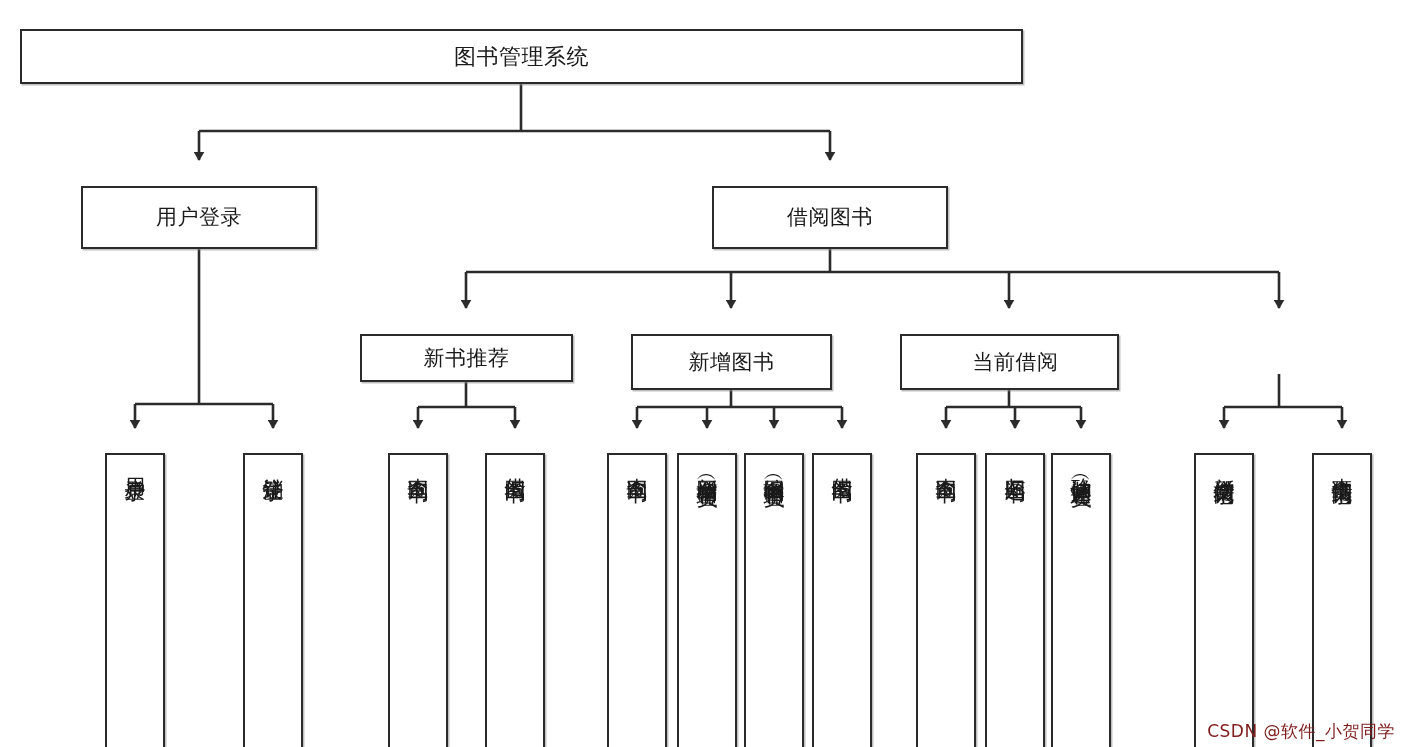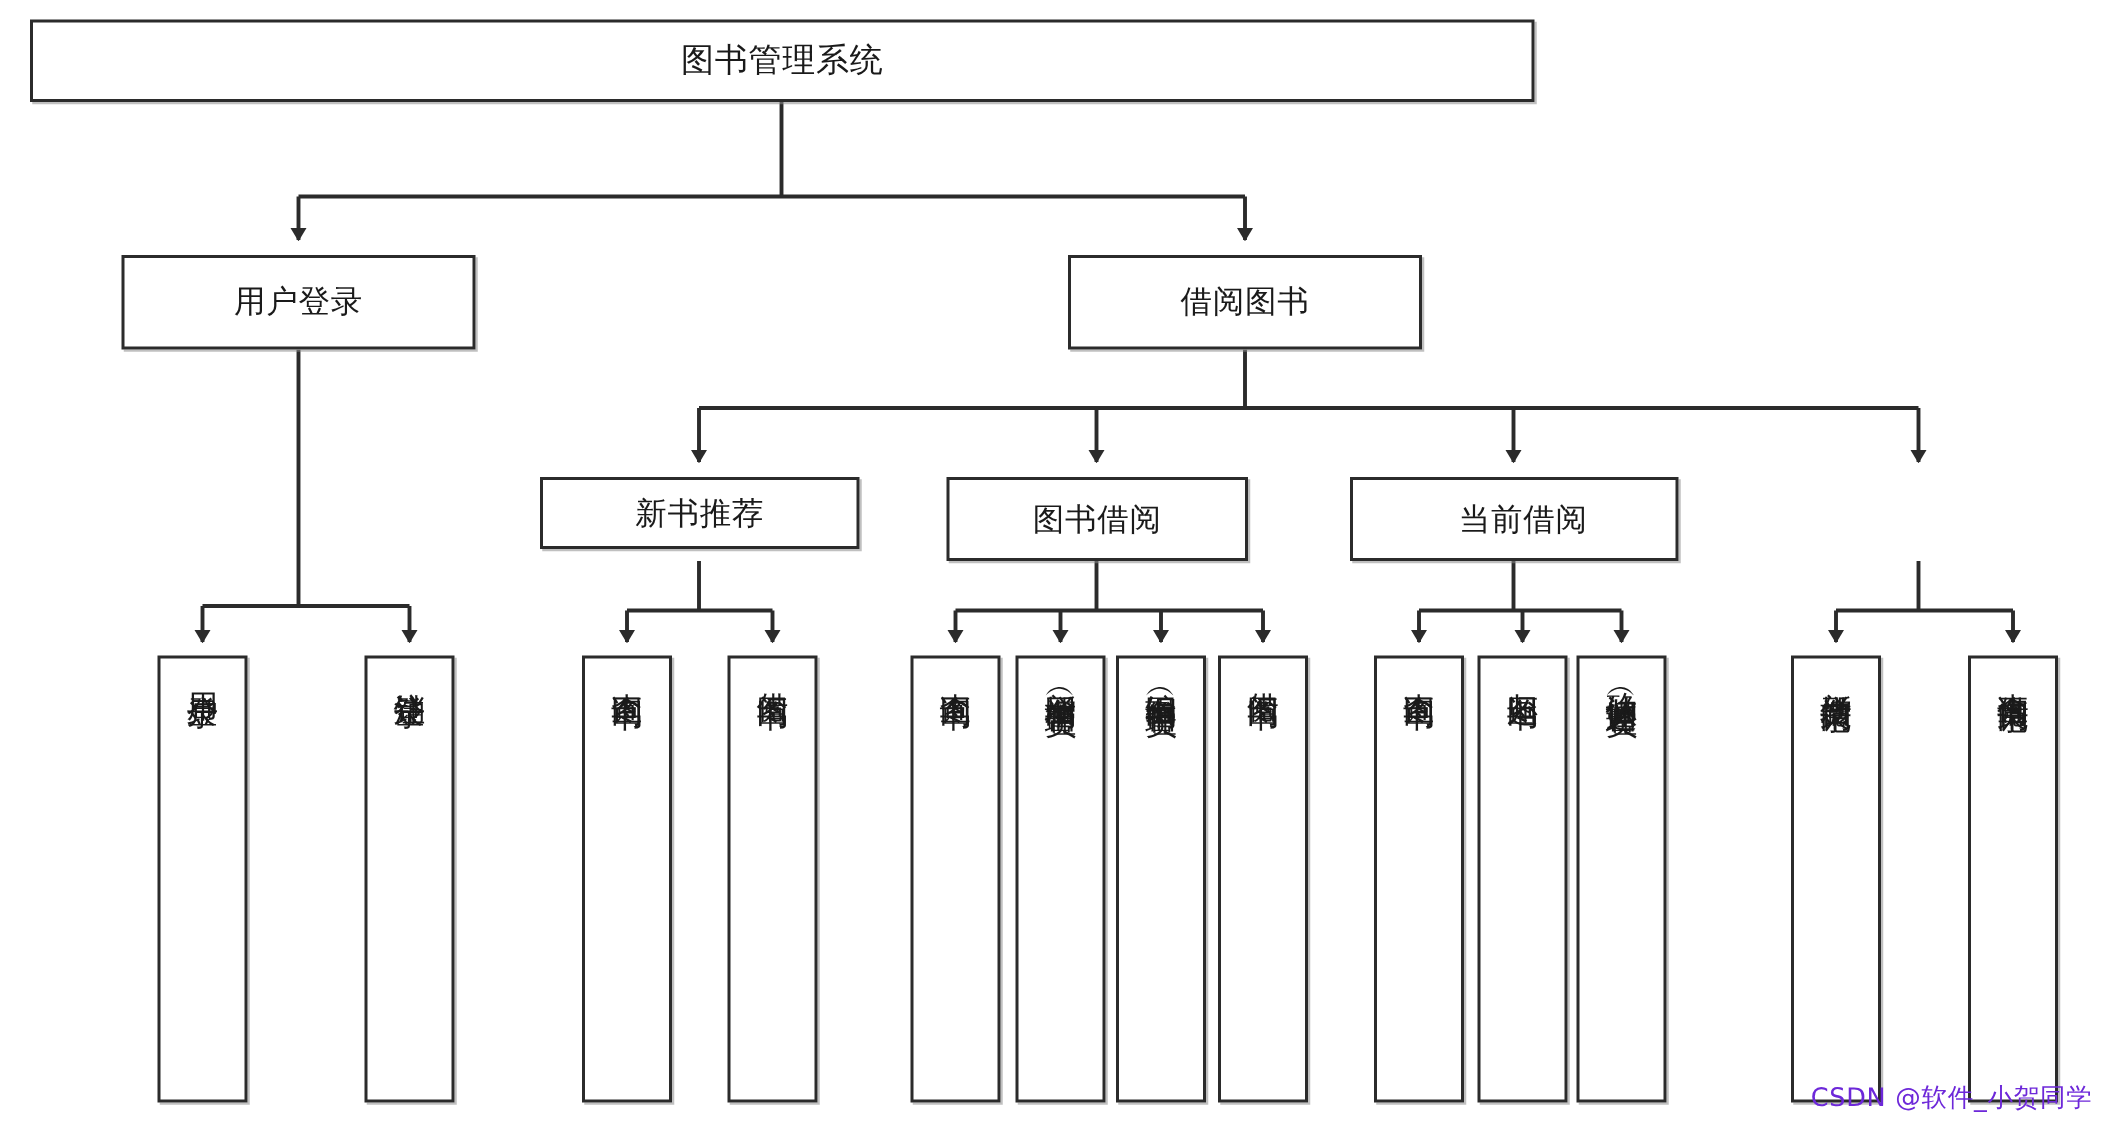--- a/index.html
+++ b/index.html
@@ -27,20 +27,21 @@
   .node {
     position: absolute;
     box-sizing: border-box;
     background: #ffffff;
     border: 2px solid #2b2b2b;
     box-shadow: 1.5px 1.5px 0 0 rgba(140,140,140,0.55);
     display: flex;
     align-items: center;
     justify-content: center;
     color: #1a1a1a;
+    margin-top: 16px;
   }
   .node-label {
     display: block;
     text-align: center;
     line-height: 1.18;
     letter-spacing: 0.5px;
   }
   
   .node.horiz .node-label {
     font-size: 21px;
@@ -60,21 +61,21 @@
     line-height: 1.05;
     letter-spacing: 1.5px;
     white-space: nowrap;
     max-height: 286px;
   }
   #watermark {
     position: absolute;
     right: 10px;
     bottom: 4px;
     font-size: 17px;
-    color: #6d28d9;
+    color: #7f1d1d;
     letter-spacing: 0.5px;
     white-space: nowrap;
     user-select: none;
   }
 </style>
 </head>
 <body>
 
 <div id="canvas">
 
@@ -136,21 +137,21 @@
     <span class="node-label">用户登录</span>
   </div>
   <div class="node horiz" style="left:712px; top:170px; width:236px; height:63px;">
     <span class="node-label">借阅图书</span>
   </div>
 
   <div class="node horiz" style="left:360px; top:318px; width:213px; height:48px;">
     <span class="node-label">新书推荐</span>
   </div>
   <div class="node horiz" style="left:631px; top:318px; width:201px; height:56px;">
-    <span class="node-label">图书借阅</span>
+    <span class="node-label">新增图书</span>
   </div>
   <div class="node horiz" style="left:900px; top:318px; width:219px; height:56px;padding-left:12px;">
     <span class="node-label">当前借阅</span>
   </div>
 
   <div class="node vert" style="left:105px; top:437px; width:60px; height:298px;">
     <span class="node-label">用户登录</span>
   </div>
   <div class="node vert" style="left:243px; top:437px; width:60px; height:298px;">
     <span class="node-label">注销登录</span>

